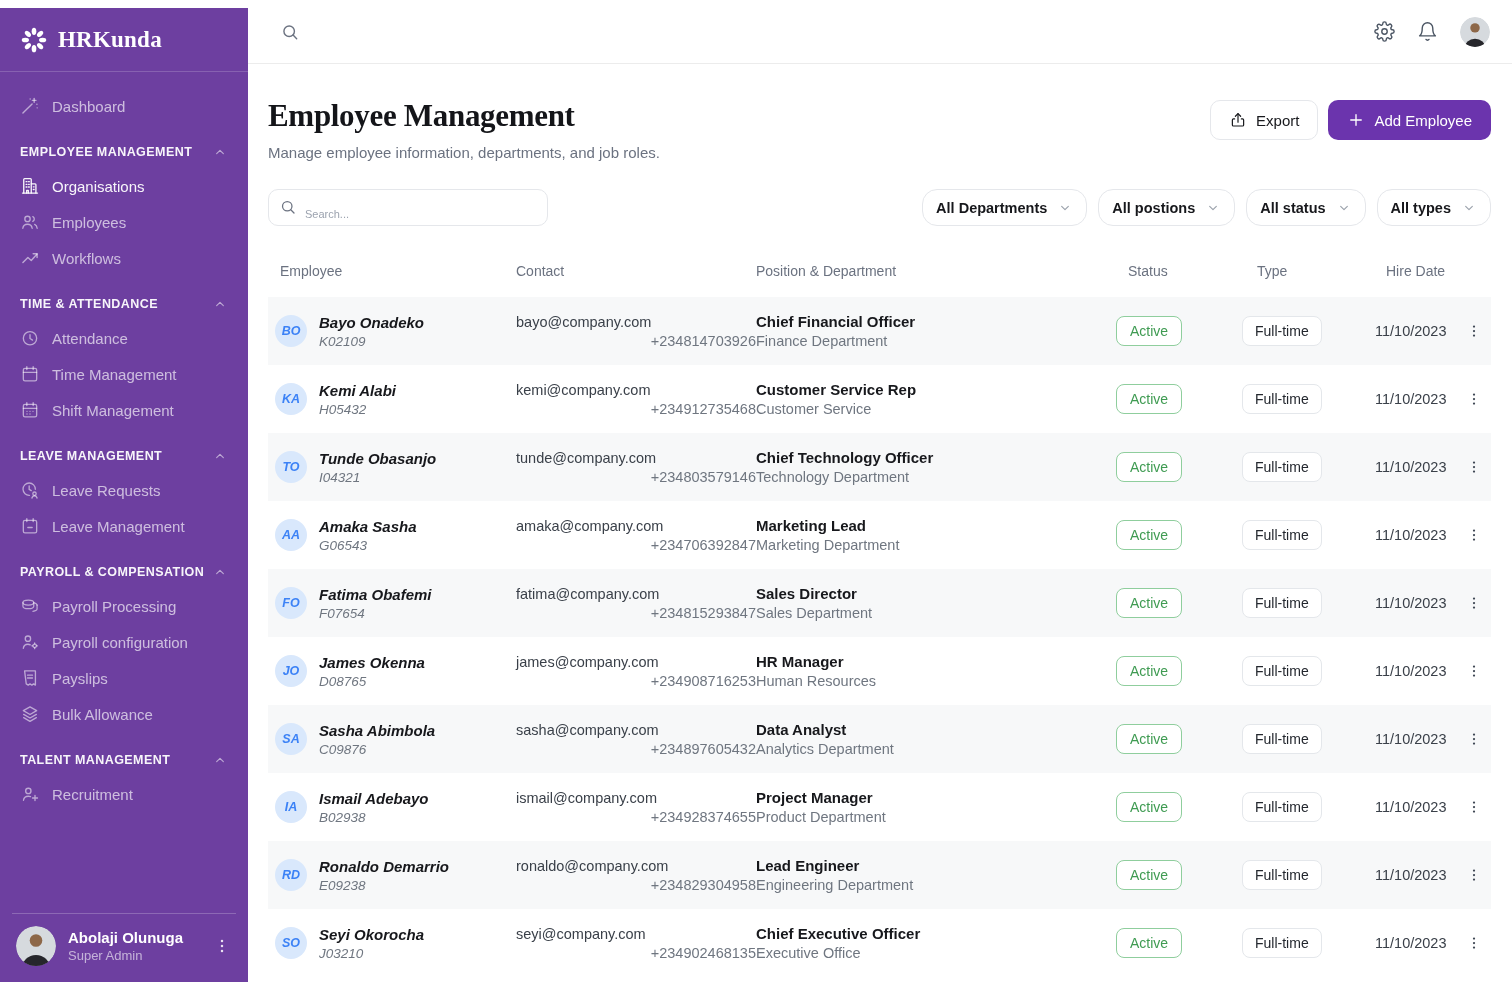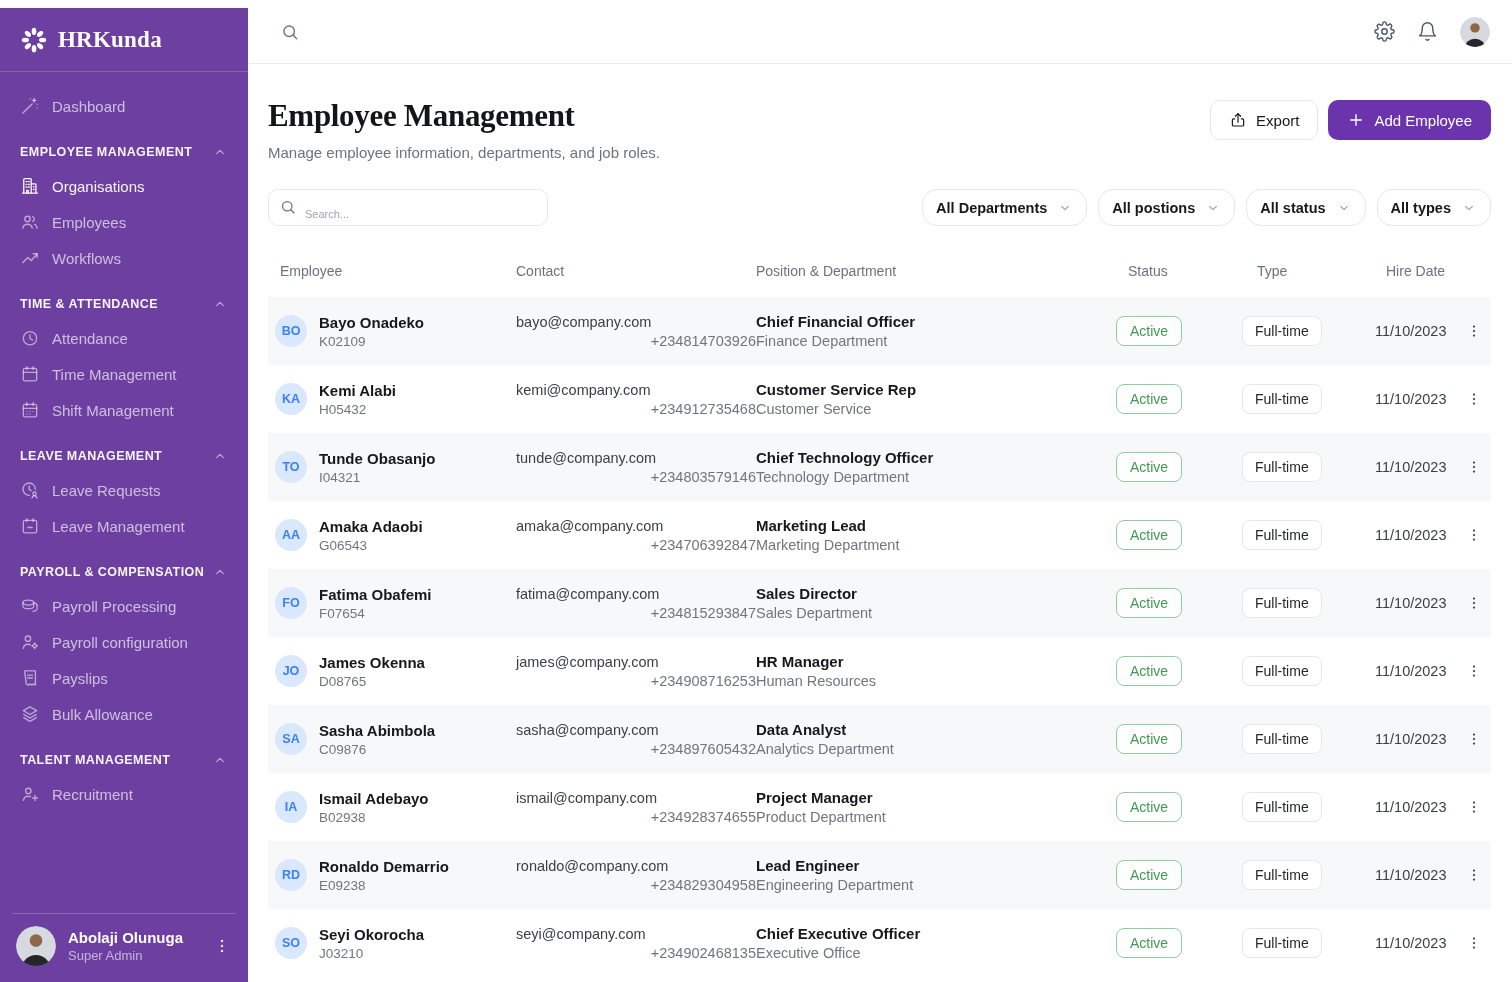--- a/index.html
+++ b/index.html
@@ -71,21 +71,21 @@
 
   
   .table { margin-top:25px; }
   .t-head, .row { display:grid;
     grid-template-columns:248px 240px 340px 126px 118px 116px 1fr; align-items:center; }
   .t-head { padding:12px 0 18px; color:#6b7280; font-size:14px; }
   .th-1 { padding-left:12px; } .th-4 { padding-left:32px; }
   .th-5 { padding-left:35px; } .th-6 { padding-left:46px; }
   .row { height:68px; }
   .row:nth-child(odd) { background:#f7f8f9; }
-  .c-emp { display:flex; align-items:center; gap:12px; padding-left:7px; }
+  .c-emp { display:flex; align-items:center; gap:12px; padding-left:7px;font-style:italic; }
   .init { width:32px; height:32px; border-radius:50%; background:#d9e8fc; color:#3c82f6;
     font-size:12.5px; font-weight:700; display:flex; align-items:center;
     justify-content:center; flex:none; }
   .nm { font-size:15px; font-weight:700; color:#17181c; }
   .sub { font-size:13.5px; color:#6f7680; margin-top:3px; }
   .email { font-size:14.5px; color:#3a4049; }
   .phone { font-size:14.5px; color:#6f7680; margin-top:3px;text-align:right; }
   .pos { font-size:15px; font-weight:700; color:#17181c; }
   .dept { font-size:14.5px; color:#6f7680; margin-top:3px; }
   .c-status { padding-left:20px; } .c-type { padding-left:20px; }
@@ -624,21 +624,21 @@
                   <use href="#i-kebab"></use>
                 </svg>
               </span>
             </div>
           </div>
 
           <div class="row">
             <div class="c-emp">
               <span class="init">AA</span>
               <span>
-                <div class="nm">Amaka Adaobi</div>
+                <div class="nm">Amaka Sasha</div>
                 <div class="sub">G06543</div>
               </span>
             </div>
             <div>
               <div class="email">amaka@company.com</div>
               <div class="phone">+234706392847</div>
             </div>
             <div>
               <div class="pos">Marketing Lead</div>
               <div class="dept">Marketing Department</div>

